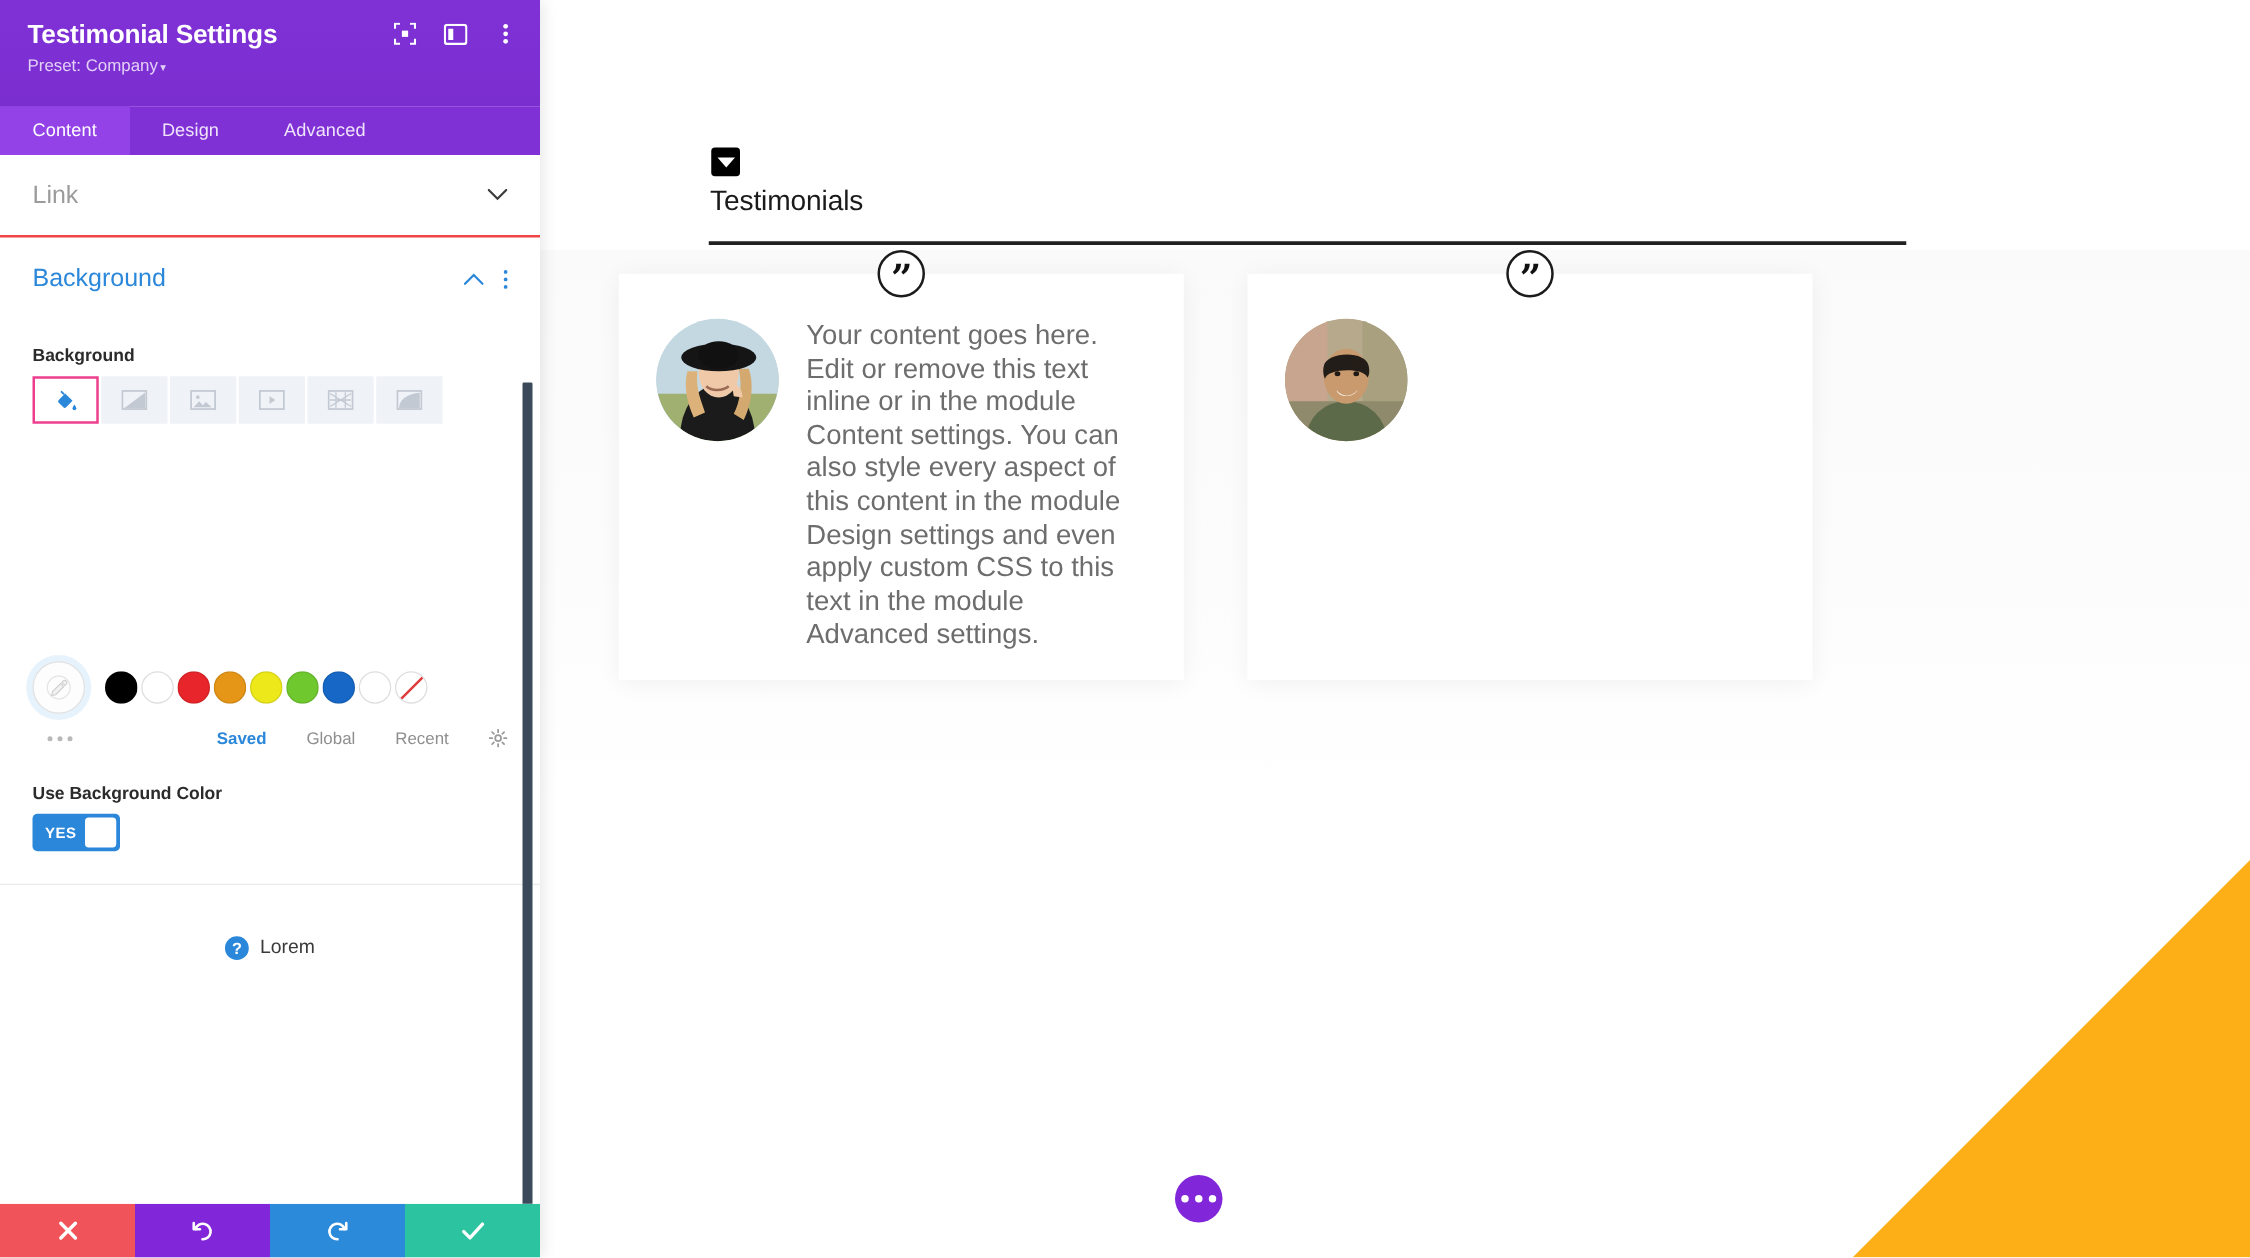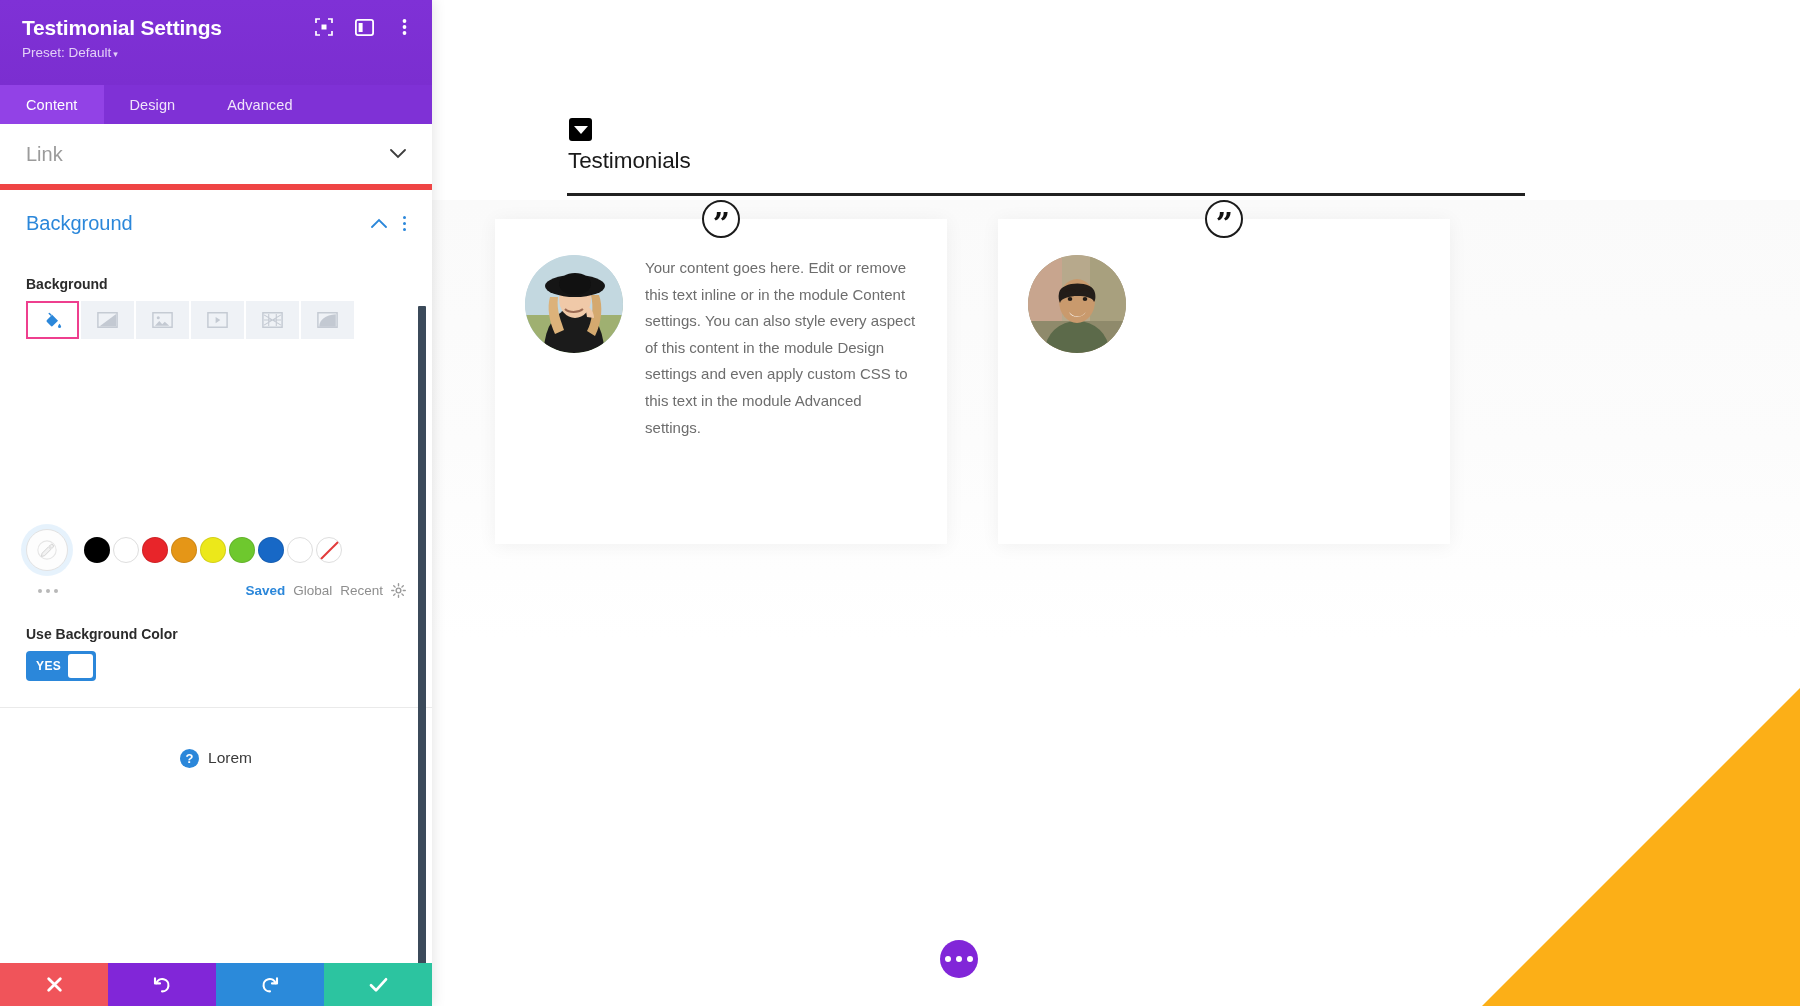--- a/index.html
+++ b/index.html
@@ -48,21 +48,21 @@
     color: #f0e4fb; font-size: 14.5px; display: flex; align-items: center;
     padding: 0 26px; cursor: pointer; letter-spacing: 0.1px;
   }
   .tab.active { background: #9242e6; color: #ffffff; }
 
   .panel-body { flex: 1; overflow: hidden; position: relative; background:#fff; }
 
   .section-row {
     display: flex; align-items: center; justify-content: space-between;
     padding: 16px 26px; height: 66px;
-    border-bottom: 6px solid #ef4444;
+    border-bottom: 2px solid #ef4444;
     cursor: pointer;
   }
   .section-row .sec-label { font-size: 20px; color: #9b9b9b; font-weight: 400; }
   .section-row .sec-label.open { color: #2b87da; }
   .chev { color: #4a4a4a; font-size: 15px; display:flex; align-items:center; }
   .sec-right { display:flex; align-items:center; gap: 16px; }
   .dots-v { display:flex; flex-direction:column; gap:3px; }
   .dots-v i { width:3px; height:3px; background:#2b87da; border-radius:50%; display:block; }
 
   .bg-section { padding: 0 26px; border-bottom: 1px solid #eaeaea; padding-bottom: 26px; }
@@ -95,21 +95,21 @@
     background:#fff; border:1px solid #dedede; position: relative; overflow:hidden;
   }
   .sw.none::after {
     content:''; position:absolute; left:-3px; top:11px; width:32px; height:2px;
     background:#e23b3b; transform: rotate(-45deg);
   }
 
   .swatch-meta { display:flex; align-items:center; justify-content:space-between; margin-top: 12px; }
   .dots-h { display:flex; gap:4px; padding-left: 12px; }
   .dots-h i { width:4px; height:4px; border-radius:50%; background:#b8b8b8; display:block; }
-  .tabs-mini { display:flex; align-items:center; gap: 8px; }
+  .tabs-mini { display:flex; align-items:center; gap: 32px; }
   .mini { font-size: 13.5px; color: #8e8e8e; cursor:pointer; }
   .mini.act { color: #2b87da; font-weight: bold; }
   .gear { color:#9a9a9a; cursor:pointer; display:flex; }
 
   .toggle-label { font-size: 14px; color:#2b2b2b; font-weight: bold; margin: 28px 0 9px 0; }
   .toggle {
     width: 70px; height: 30px; background:#2b87da; border-radius: 4px;
     display:flex; align-items:center; cursor:pointer; padding: 3px;
   }
   .toggle .tg-txt { color:#fff; font-size:12px; font-weight:bold; padding: 0 7px; letter-spacing:0.4px;}
@@ -183,21 +183,21 @@
 
   .card-body { display:flex; padding: 36px 30px 0 30px; }
   .avatar {
     width: 98px; height: 98px; border-radius: 50%; flex: none; margin-right: 22px;
     overflow:hidden; position: relative;
   }
   .av1 { background: linear-gradient(160deg,#cfe0e8 0%, #b9cfd7 38%, #9fb68f 100%); }
   .av2 { background: linear-gradient(160deg,#c7b59a 0%, #9d8f77 45%, #7e7f63 100%); }
   .av-fig { position:absolute; }
   .quote-text {
-    font-size: 15px; line-height: 26.6px; color: #6d6d6d; font-weight: 400;
+    font-size: 22px; line-height: 26.6px; color: #6d6d6d; font-weight: 400;
     flex: 1; letter-spacing: 0.02px;
   }
   .author { padding: 0 30px; margin-top: 26px; }
   .author-name {
     font-size: 14.5px; font-weight: bold; color: #3d3d3d;
     letter-spacing: 2.4px; margin-bottom: 5px;
   }
   .author-role { font-size: 14.5px; color: #7d7d7d; }
   .author-role .company { color: #e0aa3e; }
 
@@ -218,21 +218,21 @@
 </head>
 <body>
 
 <div id="root">
 
   <div class="panel">
 
     <div class="panel-header">
       <div class="panel-title">Testimonial Settings</div>
       <div class="panel-preset">
-        <span>Preset: Default</span><span class="preset-caret">▾</span>
+        <span>Preset: Company</span><span class="preset-caret">▾</span>
       </div>
       <div class="header-icons">
         <div class="hicon">
           <svg width="18" height="18" viewBox="0 0 18 18">
             <path d="M1 5V1h4M13 1h4v4M17 13v4h-4M5 17H1v-4" stroke="#fff" stroke-width="1.7" fill="none"></path>
             <rect x="6.5" y="6.5" width="5" height="5" fill="#fff"></rect>
           </svg>
         </div>
         <div class="hicon">
           <svg width="19" height="17" viewBox="0 0 19 17">

